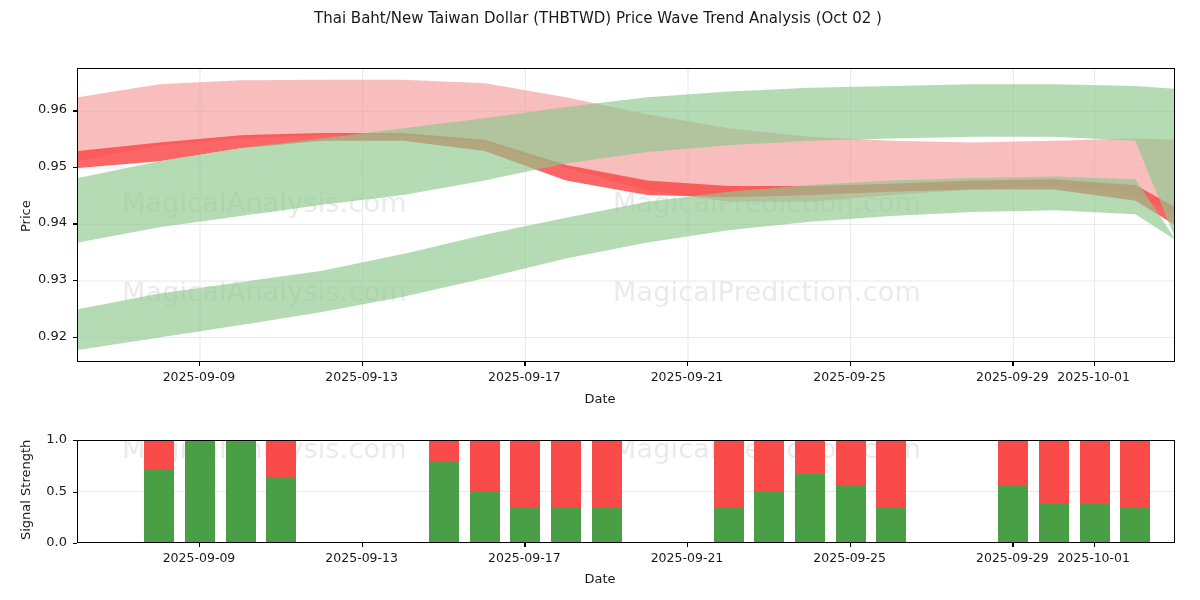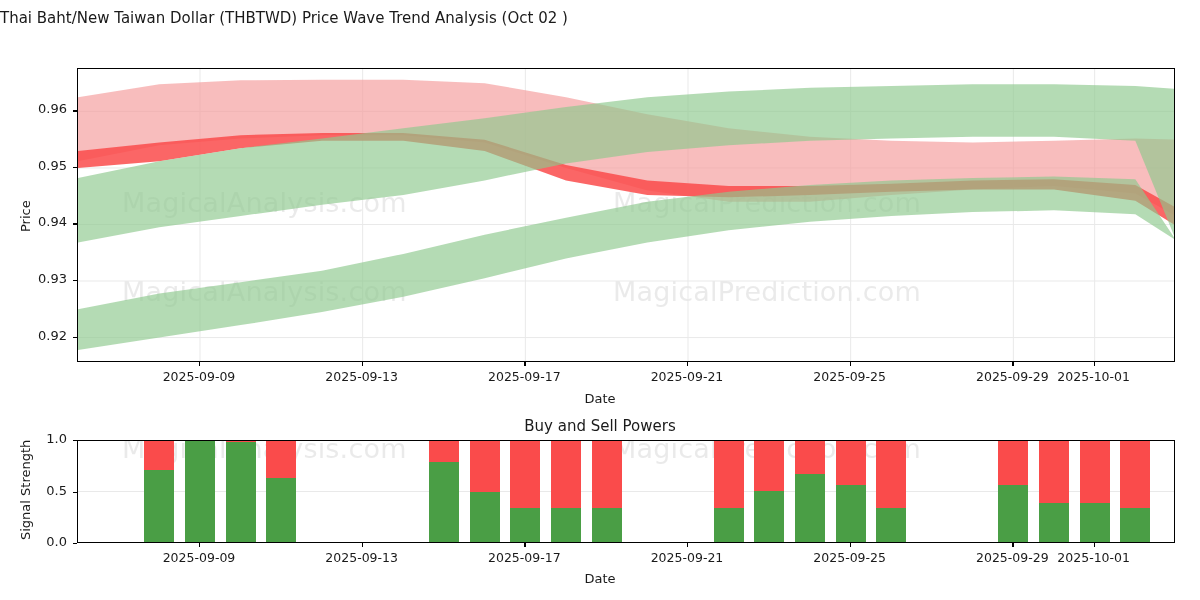--- a/index.html
+++ b/index.html
@@ -1,19 +1,19 @@
 <!DOCTYPE html>
 <html><head>
 <meta charset="utf-8">
 <style>
   html,body{margin:0;padding:0;background:#ffffff;}
   body{width:1200px;height:600px;font-family:"DejaVu Sans",sans-serif;overflow:hidden;}
   #root{position:relative;width:1200px;height:600px;background:#fff;}
 
-  .title-block{position:absolute;left:0;top:8px;width:1196px;}
+  .title-block{position:absolute;left:0;top:8px;width:1196px;text-align:center;}
   .title-line{font-size:15px;color:#1a1a1a;line-height:21px;white-space:nowrap;}
 
   
   #main-panel{position:absolute;left:77px;top:68px;width:1098px;height:294px;}
   #main-frame{position:absolute;inset:0;border:1.3px solid #000;box-sizing:border-box;overflow:hidden;}
   #main-svg{position:absolute;left:0;top:0;}
   .wm{position:absolute;color:#cfcfcf;opacity:.42;font-size:27px;white-space:nowrap;pointer-events:none;letter-spacing:.2px;}
   .ylab-wrap{position:absolute;width:1200px;text-align:right;font-size:13px;color:#1a1a1a;}
   .tickmark{position:absolute;background:#000;}
   .axis-name{position:absolute;font-size:13px;color:#1a1a1a;white-space:nowrap;}
@@ -89,21 +89,20 @@
       <div class="xtick-label" style="left: 849.667px; top: 369px;">2025-09-25</div>
       <div class="tickmark" style="left: 849.667px; top: 362px; width: 1.3px; height: 4px;"></div>
       <div class="xtick-label" style="left: 1012.33px; top: 369px;">2025-09-29</div>
       <div class="tickmark" style="left: 1012.33px; top: 362px; width: 1.3px; height: 4px;"></div>
       <div class="xtick-label" style="left: 1093.67px; top: 369px;">2025-10-01</div>
       <div class="tickmark" style="left: 1093.67px; top: 362px; width: 1.3px; height: 4px;"></div>
     </div>
   <div class="yaxis-title" style="left:18px;top:232px;">Price</div>
   <div class="axis-name" style="left:600px;top:391px;transform:translateX(-50%);">Date</div>
 
-  <div id="bar-title">Buy and Sell Powers</div>
 
   <div id="bar-panel">
     <div id="bar-frame">
       <div class="wm" style="left:44px;top:-8px;">MagicalAnalysis.com</div>
       <div class="wm" style="left:535px;top:-8px;">MagicalPrediction.com</div>
       <div class="gridline-h" style="top:50px;"></div>
       <div id="bars">
           <div class="bar" style="left: 66.3333px; width: 30px; height: 103px;">
             <div class="neg" style="height: 30%;"></div>
             <div class="pos" style="height: 70%;"></div>

